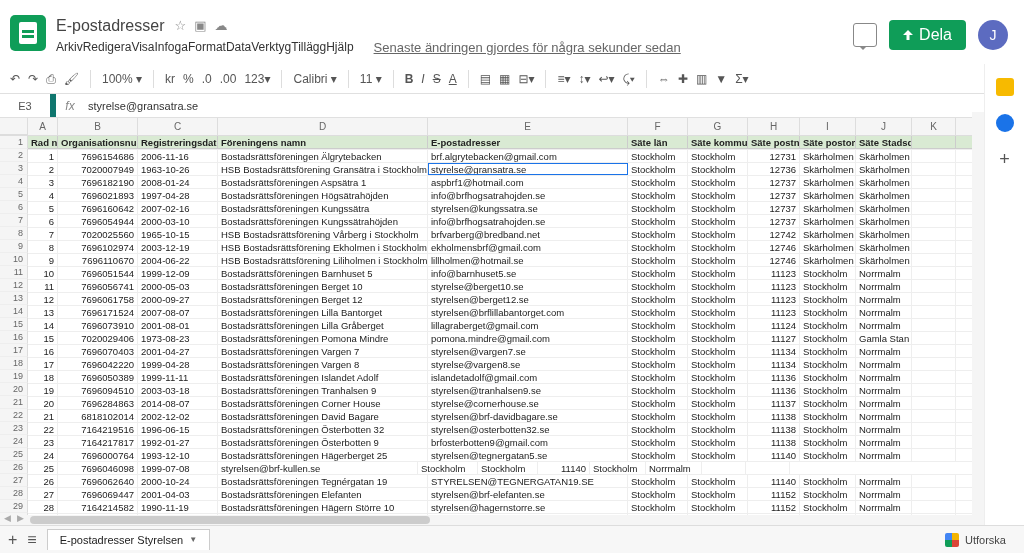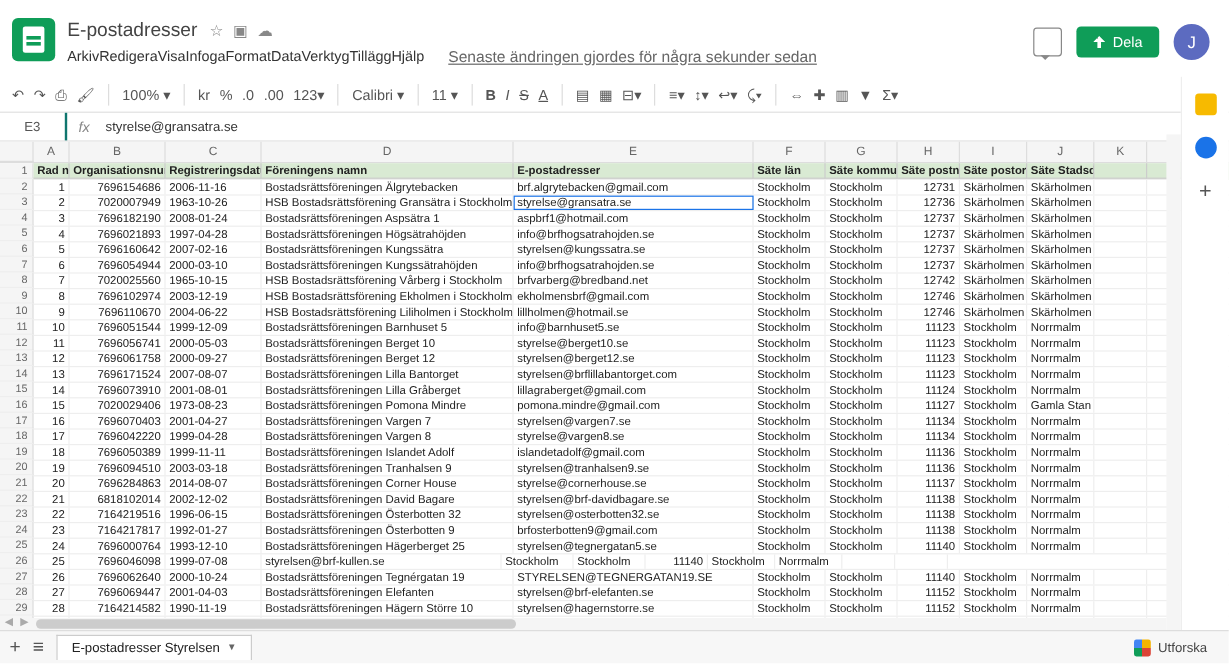--- a/index.html
+++ b/index.html
@@ -12,33 +12,33 @@
   
   .title-area { flex: 1; }
   .title-row { display: flex; align-items: center; gap: 10px; font-size: 16px; height: 20px; color:#444;}
   .title-row .icons { color:#888; display:flex; gap:8px; font-size:13px;}
   .menu-row { display: flex; gap: 0; font-size: 12px; color: #333; margin-top: 4px; align-items: flex-start; }
   .menu-row .recent { color:#666; text-decoration: underline; margin-left:20px; font-size:13px;}
   
   .header-right { display:flex; align-items:center; gap:12px; margin-right:6px;}
   .comment-icon { width:24px; height:24px; border:1.5px solid #888; border-radius:3px; position:relative;}
   .comment-icon::after { content:''; position:absolute; bottom:-4px; left:5px; width:0;height:0; border-left:4px solid transparent; border-right:4px solid transparent; border-top:4px solid #888;}
-  .share-btn { background:#0f9d58; color:#fff; padding:6px 14px; border-radius:4px; font-size:12px; font-weight:500; display:flex; align-items:center; gap:6px;}
+  .share-btn { background:#0f9d58; color:#fff; padding:6px 14px; border-radius:4px; font-size:16px; font-weight:500; display:flex; align-items:center; gap:6px;}
   .share-btn::before{ content:''; width:10px; height:10px; background:#fff; clip-path: polygon(50% 100%, 0 50%, 35% 50%, 35% 0, 65% 0, 65% 50%, 100% 50%); transform: rotate(180deg);}
   .lock::before{ content:'🔒'; font-size:10px; filter:grayscale(1) brightness(3);}
   .avatar { width:30px; height:30px; border-radius:50%; background:#5c6bc0; color:#fff; display:flex; align-items:center; justify-content:center; font-size:14px;}
   
   .toolbar { height: 30px; border-bottom: 1px solid #e0e0e0; display:flex; align-items:center; padding: 0 10px; gap:8px; font-size:12px; color:#555;}
   .toolbar .sep { width:1px; height:18px; background:#ddd; margin:0 3px;}
   .tb-item{white-space:nowrap;}
   .tb-boldb{font-weight:bold;}
   .chev-right { margin-left:auto; font-size:14px; color:#555; padding:0 6px;}
   
   .fx-row { height: 24px; display:flex; align-items:center; border-bottom:1px solid #e0e0e0;}
-  .name-box { width:56px; height:100%; border-right:2px solid #0f766e; display:flex; align-items:center; justify-content:center; font-size:11px; color:#555;}
+  .name-box { width:56px; height:100%; border-right:6px solid #0f766e; display:flex; align-items:center; justify-content:center; font-size:11px; color:#555;}
   .fx-label { width:28px; text-align:center; font-style:italic; color:#888; font-size:12px;}
   .fx-input { flex:1; font-size:11px; color:#333; padding-left:4px;}
   
   .grid-area { position:relative; height: 410px; overflow:hidden;}
   .col-headers { display:flex; height:18px; background:#f5f5f5; font-size:10px; color:#666; border-bottom:1px solid #ddd;}
   .row-headers { position:absolute; left:0; top:18px; width:28px; background:#f5f5f5;}
   .rh { height:13px; line-height:13px; text-align:right; padding-right:4px; font-size:9px; color:#666; border-bottom:1px solid #eee; border-right:1px solid #ddd;}
   .corner{ width:28px; min-width:28px; background:#f5f5f5; border-right:1px solid #ddd; border-bottom:1px solid #ddd;}
   .ch { border-right:1px solid #ddd; text-align:center; line-height:18px;}
   

